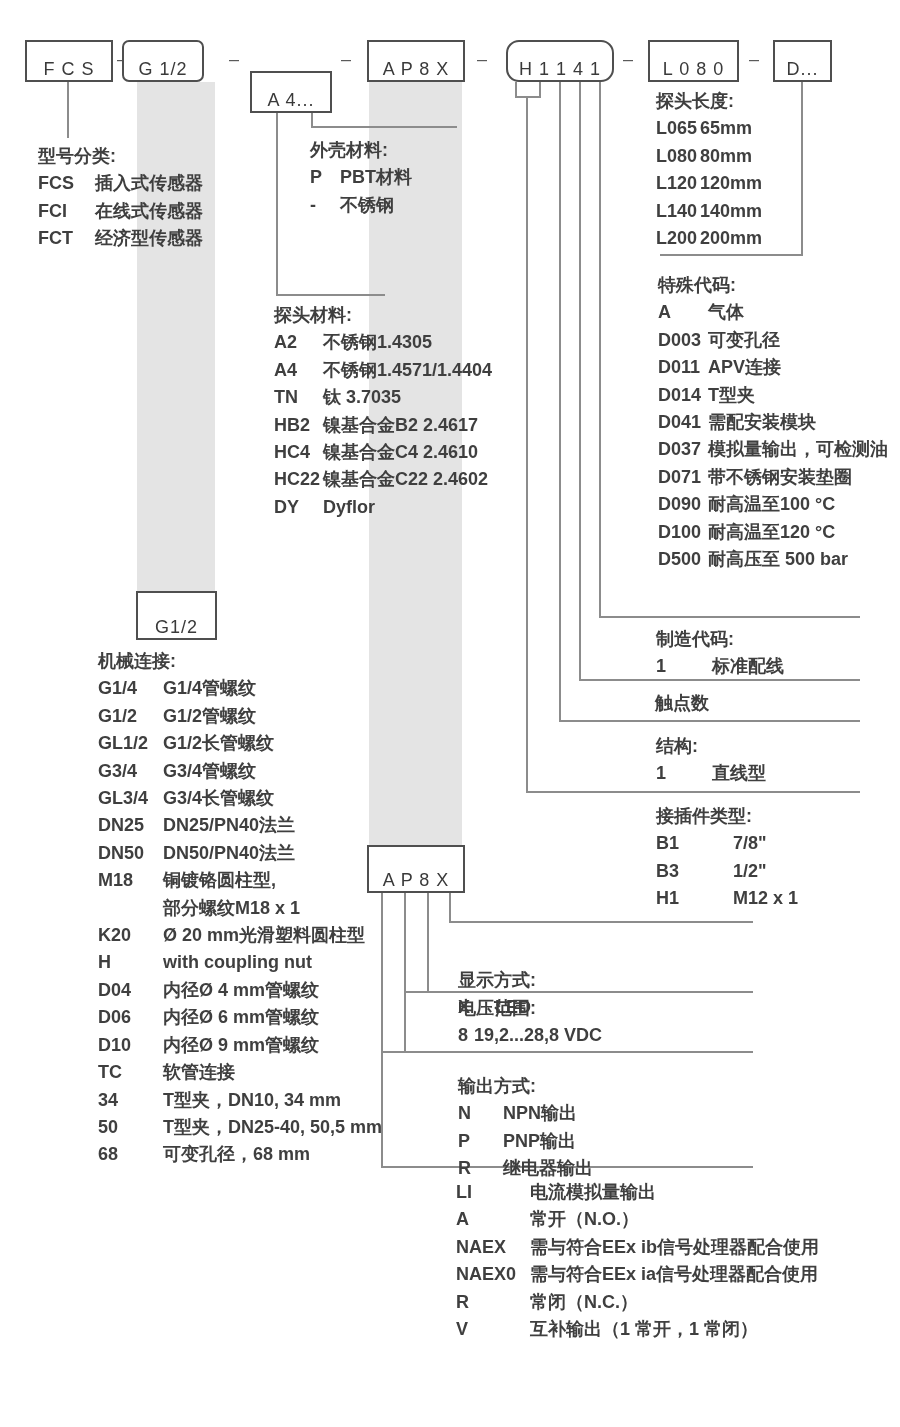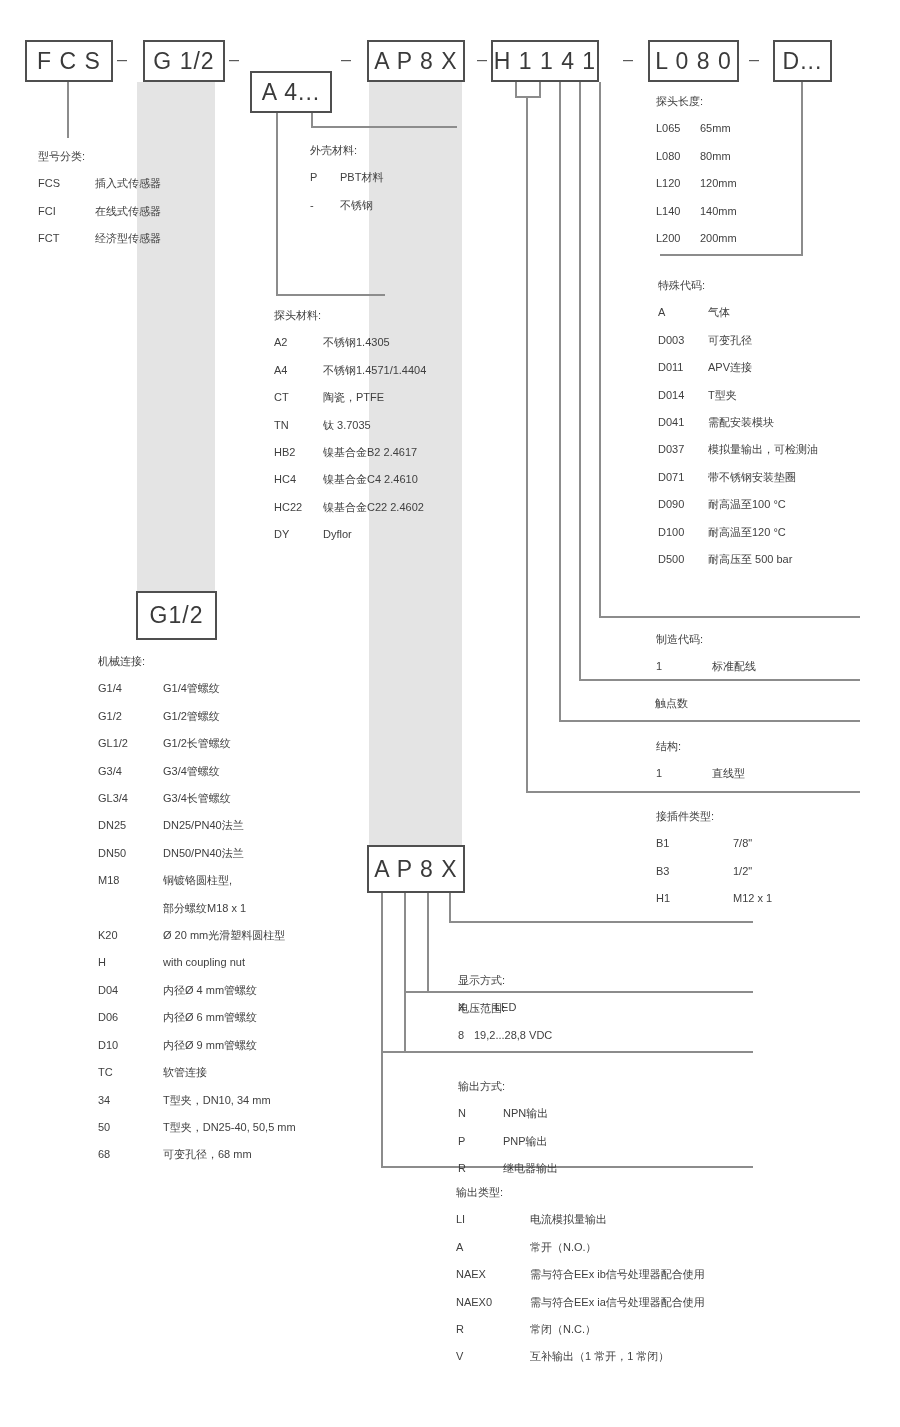--- a/index.html
+++ b/index.html
@@ -4,56 +4,56 @@
 <style>
   html,body{margin:0;padding:0;background:#fff;}
   #canvas{
     position:relative;width:900px;height:1427px;background:#fff;
     font-family:"Liberation Sans","DejaVu Sans",sans-serif;
     color:#3f3f3f;overflow:hidden;
   }
   .graybar{position:absolute;background:#e4e4e4;}
   .codebox{
     position:absolute;height:38px;border:2px solid #4f4f4f;background:#fff;
-    display:flex;align-items:center;justify-content:center;
-    font-size:23px;letter-spacing:1px;color:#3a3a3a;white-space:nowrap;z-index:3;
+    display:flex;align-items:flex-end;justify-content:center;
+    font-size:18px;letter-spacing:1px;color:#3a3a3a;white-space:nowrap;z-index:3;
   }
   .dash{position:absolute;top:49px;width:16px;text-align:center;font-size:18px;color:#5a5a5a;z-index:3;}
   .vline{position:absolute;width:2px;background:#8c8c8c;z-index:2;}
   .hline{position:absolute;height:2px;background:#8c8c8c;z-index:2;}
-  .section{position:absolute;font-size:11px;line-height:27.4px;white-space:nowrap;z-index:4;}
+  .section{position:absolute;font-size:18px;line-height:27.4px;white-space:nowrap;z-index:4;font-weight:bold;}
   .section .title{color:#3f3f3f;}
   .section .row .code{display:inline-block;width:var(--cw,55px);}
   .section .row .desc{display:inline;}
 </style>
 </head>
 <body>
 
 <div id="canvas">
 
   <div class="graybar" style="left:137px;top:82px;width:78px;height:509px;"></div>
   <div class="graybar" style="left:369px;top:82px;width:93px;height:763px;"></div>
 
   <div class="codebox" style="left:25px;top:40px;width:84px;">
       <span>F C S</span>
     </div>
   <span class="dash" style="left:114px;">–</span>
-  <div class="codebox" style="left:143px;top:40px;width:78px;">
+  <div class="codebox" style="left:122px;top:40px;width:78px;border-radius:7px;">
       <span>G 1/2</span>
     </div>
   <span class="dash" style="left:226px;">–</span>
   <div class="codebox" style="left:250px;top:40px;width:78px;margin-top:31px;">
       <span>A 4...</span>
     </div>
   <span class="dash" style="left:338px;">–</span>
   <div class="codebox" style="left:367px;top:40px;width:94px;">
       <span>A P 8 X</span>
     </div>
   <span class="dash" style="left:474px;">–</span>
-  <div class="codebox" style="left:491px;top:40px;width:104px;">
+  <div class="codebox" style="left:506px;top:40px;width:104px;border-radius:13px;">
       <span>H 1 1 4 1</span>
     </div>
   <span class="dash" style="left:620px;">–</span>
   <div class="codebox" style="left:648px;top:40px;width:87px;">
       <span>L 0 8 0</span>
     </div>
   <span class="dash" style="left:746px;">–</span>
   <div class="codebox" style="left:773px;top:40px;width:55px;">
       <span>D...</span>
     </div>
@@ -108,21 +108,20 @@
         <div class="row"><span class="code">FCI</span><span class="desc">在线式传感器</span></div>
         <div class="row"><span class="code">FCT</span><span class="desc">经济型传感器</span></div>
       </div>
   </div>
 
   <div class="section" style="left:274px;top:302px;--cw:49px;">
     <div class="title">探头材料:</div>
     <div>
         <div class="row"><span class="code">A2</span><span class="desc">不锈钢1.4305</span></div>
         <div class="row"><span class="code">A4</span><span class="desc">不锈钢1.4571/1.4404</span></div>
-        <div class="row"><span class="code">CT</span><span class="desc">陶瓷，PTFE</span></div>
         <div class="row"><span class="code">TN</span><span class="desc">钛 3.7035</span></div>
         <div class="row"><span class="code">HB2</span><span class="desc">镍基合金B2 2.4617</span></div>
         <div class="row"><span class="code">HC4</span><span class="desc">镍基合金C4 2.4610</span></div>
         <div class="row"><span class="code">HC22</span><span class="desc">镍基合金C22 2.4602</span></div>
         <div class="row"><span class="code">DY</span><span class="desc">Dyflor</span></div>
       </div>
   </div>
 
   <div class="section" style="left:656px;top:88px;--cw:44px;">
     <div class="title">探头长度:</div>
@@ -220,21 +219,20 @@
   <div class="section" style="left:458px;top:1073px;--cw:45px;">
     <div class="title">输出方式:</div>
     <div>
         <div class="row"><span class="code">N</span><span class="desc">NPN输出</span></div>
         <div class="row"><span class="code">P</span><span class="desc">PNP输出</span></div>
         <div class="row"><span class="code">R</span><span class="desc">继电器输出</span></div>
       </div>
   </div>
 
   <div class="section" style="left:456px;top:1179px;--cw:74px;">
-    <div class="title">输出类型:</div>
     <div>
         <div class="row"><span class="code">LI</span><span class="desc">电流模拟量输出</span></div>
         <div class="row"><span class="code">A</span><span class="desc">常开（N.O.）</span></div>
         <div class="row"><span class="code">NAEX</span><span class="desc">需与符合EEx ib信号处理器配合使用</span></div>
         <div class="row"><span class="code">NAEX0</span><span class="desc">需与符合EEx ia信号处理器配合使用</span></div>
         <div class="row"><span class="code">R</span><span class="desc">常闭（N.C.）</span></div>
         <div class="row"><span class="code">V</span><span class="desc">互补输出（1 常开，1 常闭）</span></div>
       </div>
   </div>
 

